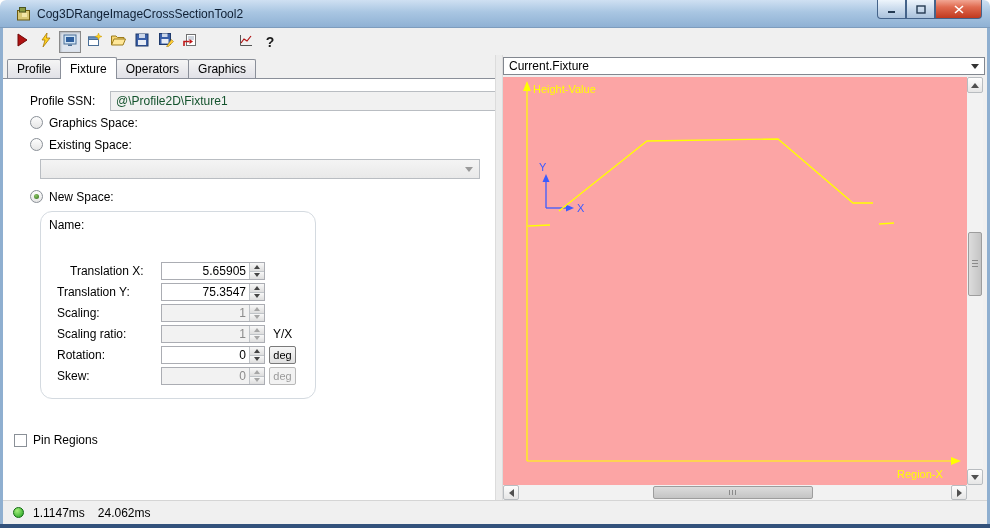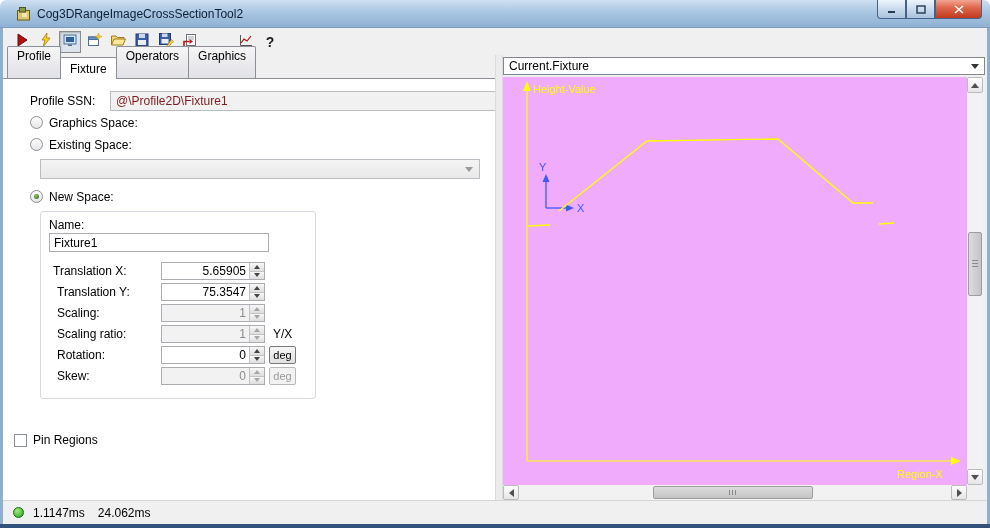--- a/index.html
+++ b/index.html
@@ -27,31 +27,31 @@
   .help-glyph{font-weight:bold;font-size:14px;color:#1a1a1a}
 
   
   .main{position:absolute;top:55px;left:3px;right:3px;bottom:28px;background:#f0f0f0}
   .left-pane{position:absolute;left:0;top:0;width:492px;height:445px}
   .splitter{position:absolute;left:492px;top:0;bottom:0;width:8px;background:#ececec;border-left:1px solid #dcdcdc;border-right:1px solid #dcdcdc}
   .right-pane{position:absolute;left:500px;top:0;right:0;bottom:0;background:#f0f0f0}
 
   
   .tabstrip{position:absolute;top:0;left:0;right:0;height:23px;display:flex;align-items:flex-end;padding-left:4px;background:#f0f0f0}
-  .tab{height:32px;padding:2px 9px 0;border:1px solid #8a8f99;border-bottom:none;background:linear-gradient(#f5f5f5,#e1e1e7);border-radius:2px 2px 0 0;margin-right:-1px;white-space:nowrap}
+  .tab{height:19px;padding:2px 9px 0;border:1px solid #8a8f99;border-bottom:none;background:linear-gradient(#f5f5f5,#e1e1e7);border-radius:2px 2px 0 0;margin-right:-1px;white-space:nowrap}
   .tab.active{height:22px;padding-top:4px;background:#fff;z-index:2;margin-bottom:-1px}
   .left-content{position:absolute;top:23px;left:0;right:0;bottom:0;background:#fff;border-top:1px solid #8a8f99}
 
   .lbl{position:absolute;white-space:nowrap}
-  .ssn-field{position:absolute;left:107px;top:12px;width:406px;height:20px;border:1px solid #b9bdc2;background:#f1f1f1;color:#7f1d1d;padding:0 5px;font:inherit}
+  .ssn-field{position:absolute;left:107px;top:12px;width:406px;height:20px;border:1px solid #b9bdc2;background:#f1f1f1;color:#14532d;padding:0 5px;font:inherit}
   .radio-row{position:absolute;display:flex;align-items:center;gap:6px;height:15px}
   .radio{width:13px;height:13px;border:1px solid #8a9097;border-radius:50%;background:linear-gradient(#fdfdfd,#e6e6e6);position:relative;flex:0 0 13px}
   .radio.checked::after{content:"";position:absolute;left:3px;top:3px;width:5px;height:5px;border-radius:50%;background:radial-gradient(circle at 40% 35%,#8cc463,#2f6e1c)}
   .combo-disabled{position:absolute;left:37px;top:80px;width:440px;height:20px;border:1px solid #b9bdc2;background:linear-gradient(#f4f4f4,#e9e9e9);display:flex;align-items:center;justify-content:flex-end;padding-right:6px}
-  .groupbox{position:absolute;left:37px;top:132px;width:276px;height:188px;border:1px solid #d4dae0;border-radius:3px}
+  .groupbox{position:absolute;left:37px;top:132px;width:276px;height:188px;border:1px solid #d4dae0;border-radius:12px}
   .name-input{position:absolute;left:8px;top:21px;width:220px;height:19px;border:1px solid #abadb3;padding:0 4px;font:inherit}
   .spin{position:absolute;left:120px;width:104px;height:18px;border:1px solid #abadb3;background:#fff;display:flex}
   .spin input{flex:1;min-width:0;border:none;outline:none;text-align:right;padding-right:3px;font:inherit;background:transparent;color:#000}
   .spin .btns{width:15px;display:flex;flex-direction:column;border-left:1px solid #c0c4c8}
   .sbtn{flex:1;display:flex;align-items:center;justify-content:center;background:linear-gradient(#f8f8f8,#dedede)}
   .sbtn + .sbtn{border-top:1px solid #c0c4c8}
   .spin.disabled{background:#f2f2f2}
   .spin.disabled input{color:#8b8b8b}
   .tri-up{width:0;height:0;border-left:3px solid transparent;border-right:3px solid transparent;border-bottom:4px solid #444}
   .tri-dn{width:0;height:0;border-left:3px solid transparent;border-right:3px solid transparent;border-top:4px solid #444}
@@ -245,23 +245,22 @@
           <span class="tri-dn-gray"></span>
         </div>
 
         <div class="radio-row" style="left:27px;top:110px">
           <span class="radio checked"></span>
           <span>New Space:</span>
         </div>
 
         <div class="groupbox">
           <span class="lbl" style="left:8px;top:6px">Name:</span>
-          <input class="name-input" value="Fixture1" style="">
-
-          <span class="lbl" style="left:12px;top:52px">Translation X:</span>
+
+          <span class="lbl" style="left:29px;top:52px">Translation X:</span>
           <div class="spin" style="top:50px">
             <input value="5.65905" style="">
             <span class="btns">
                 <span class="sbtn">
                   <i class="tri-up"></i>
                 </span>
                 <span class="sbtn">
                   <i class="tri-dn"></i>
                 </span>
               </span>
@@ -344,21 +343,21 @@
     </div>
 
     <div class="splitter"></div>
 
     <div class="right-pane">
       <div class="combo">
         <span class="combo-label">Current.Fixture</span>
         <span class="tri-dn-blk"></span>
       </div>
 
-      <div class="plot-wrap" id="plot-wrap" style="background: #f0abfc;">
+      <div class="plot-wrap" id="plot-wrap" style="background: #fca5a5;">
         <svg id="profile-svg" width="464" height="408" viewBox="0 0 464 408" style="--axis-color: #ffff00; --marker-color: #3b5bff;">
           <line class="axis" x1="24" y1="12" x2="24" y2="384"></line>
           <polygon class="axis-head" points="24,4 20,14 28,14"></polygon>
           <line class="axis" x1="24" y1="384" x2="450" y2="384"></line>
           <polygon class="axis-head" points="458,384 448,380 448,388"></polygon>
           <text class="plot-label" x="30" y="16">Height-Value</text>
           <text class="plot-label" x="394" y="401">Region-X</text>
           <g class="marker">
             <line x1="43" y1="131" x2="43" y2="102"></line>
             <polygon points="43,97 39.5,105 46.5,105"></polygon>

